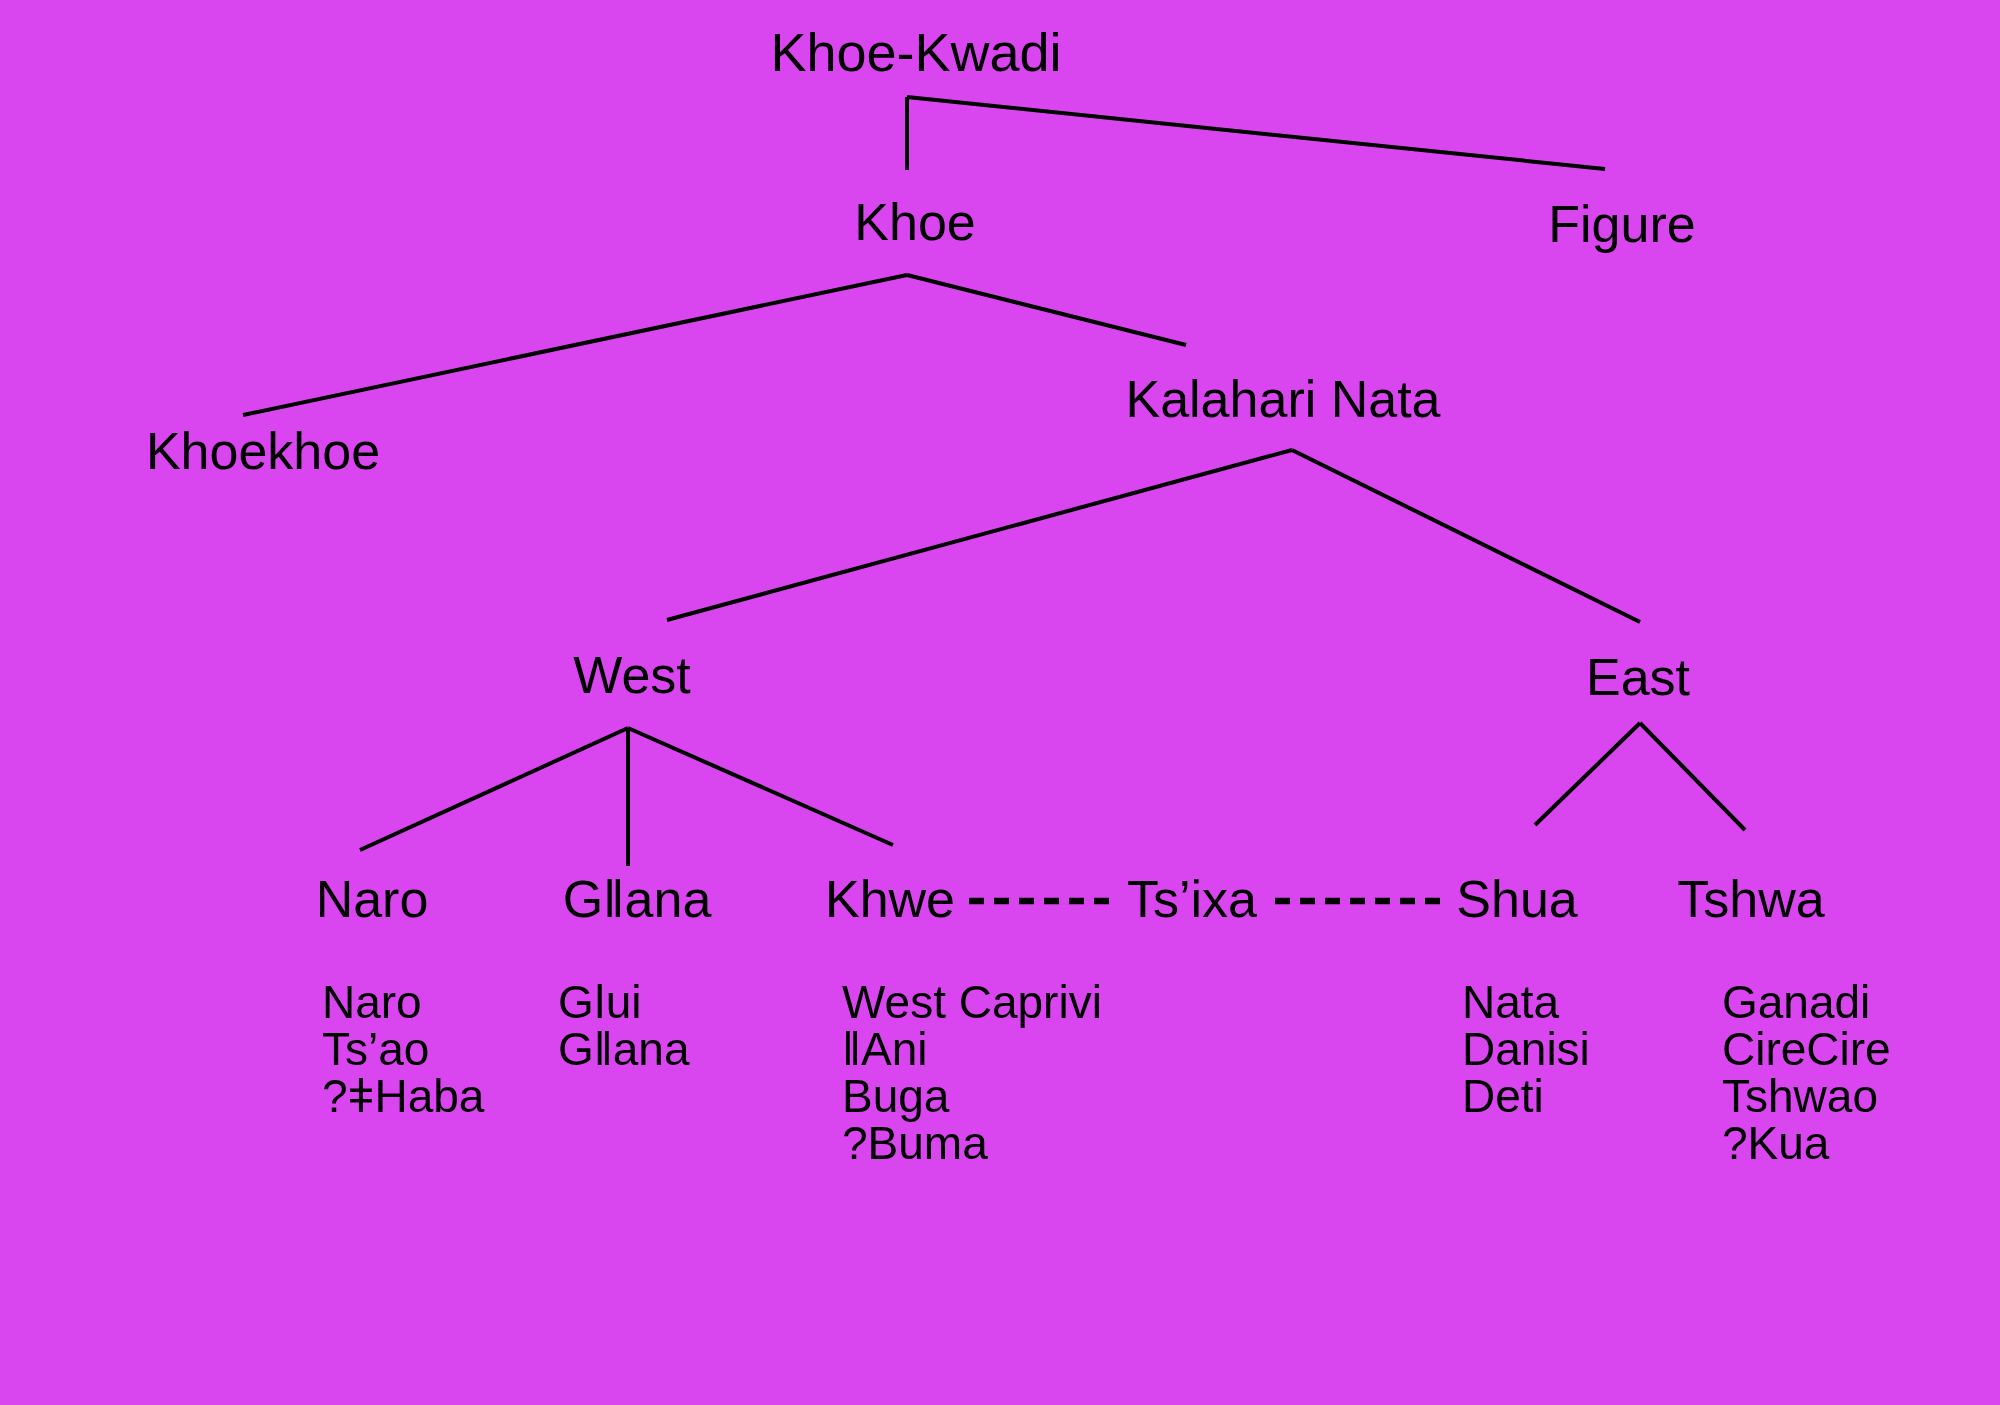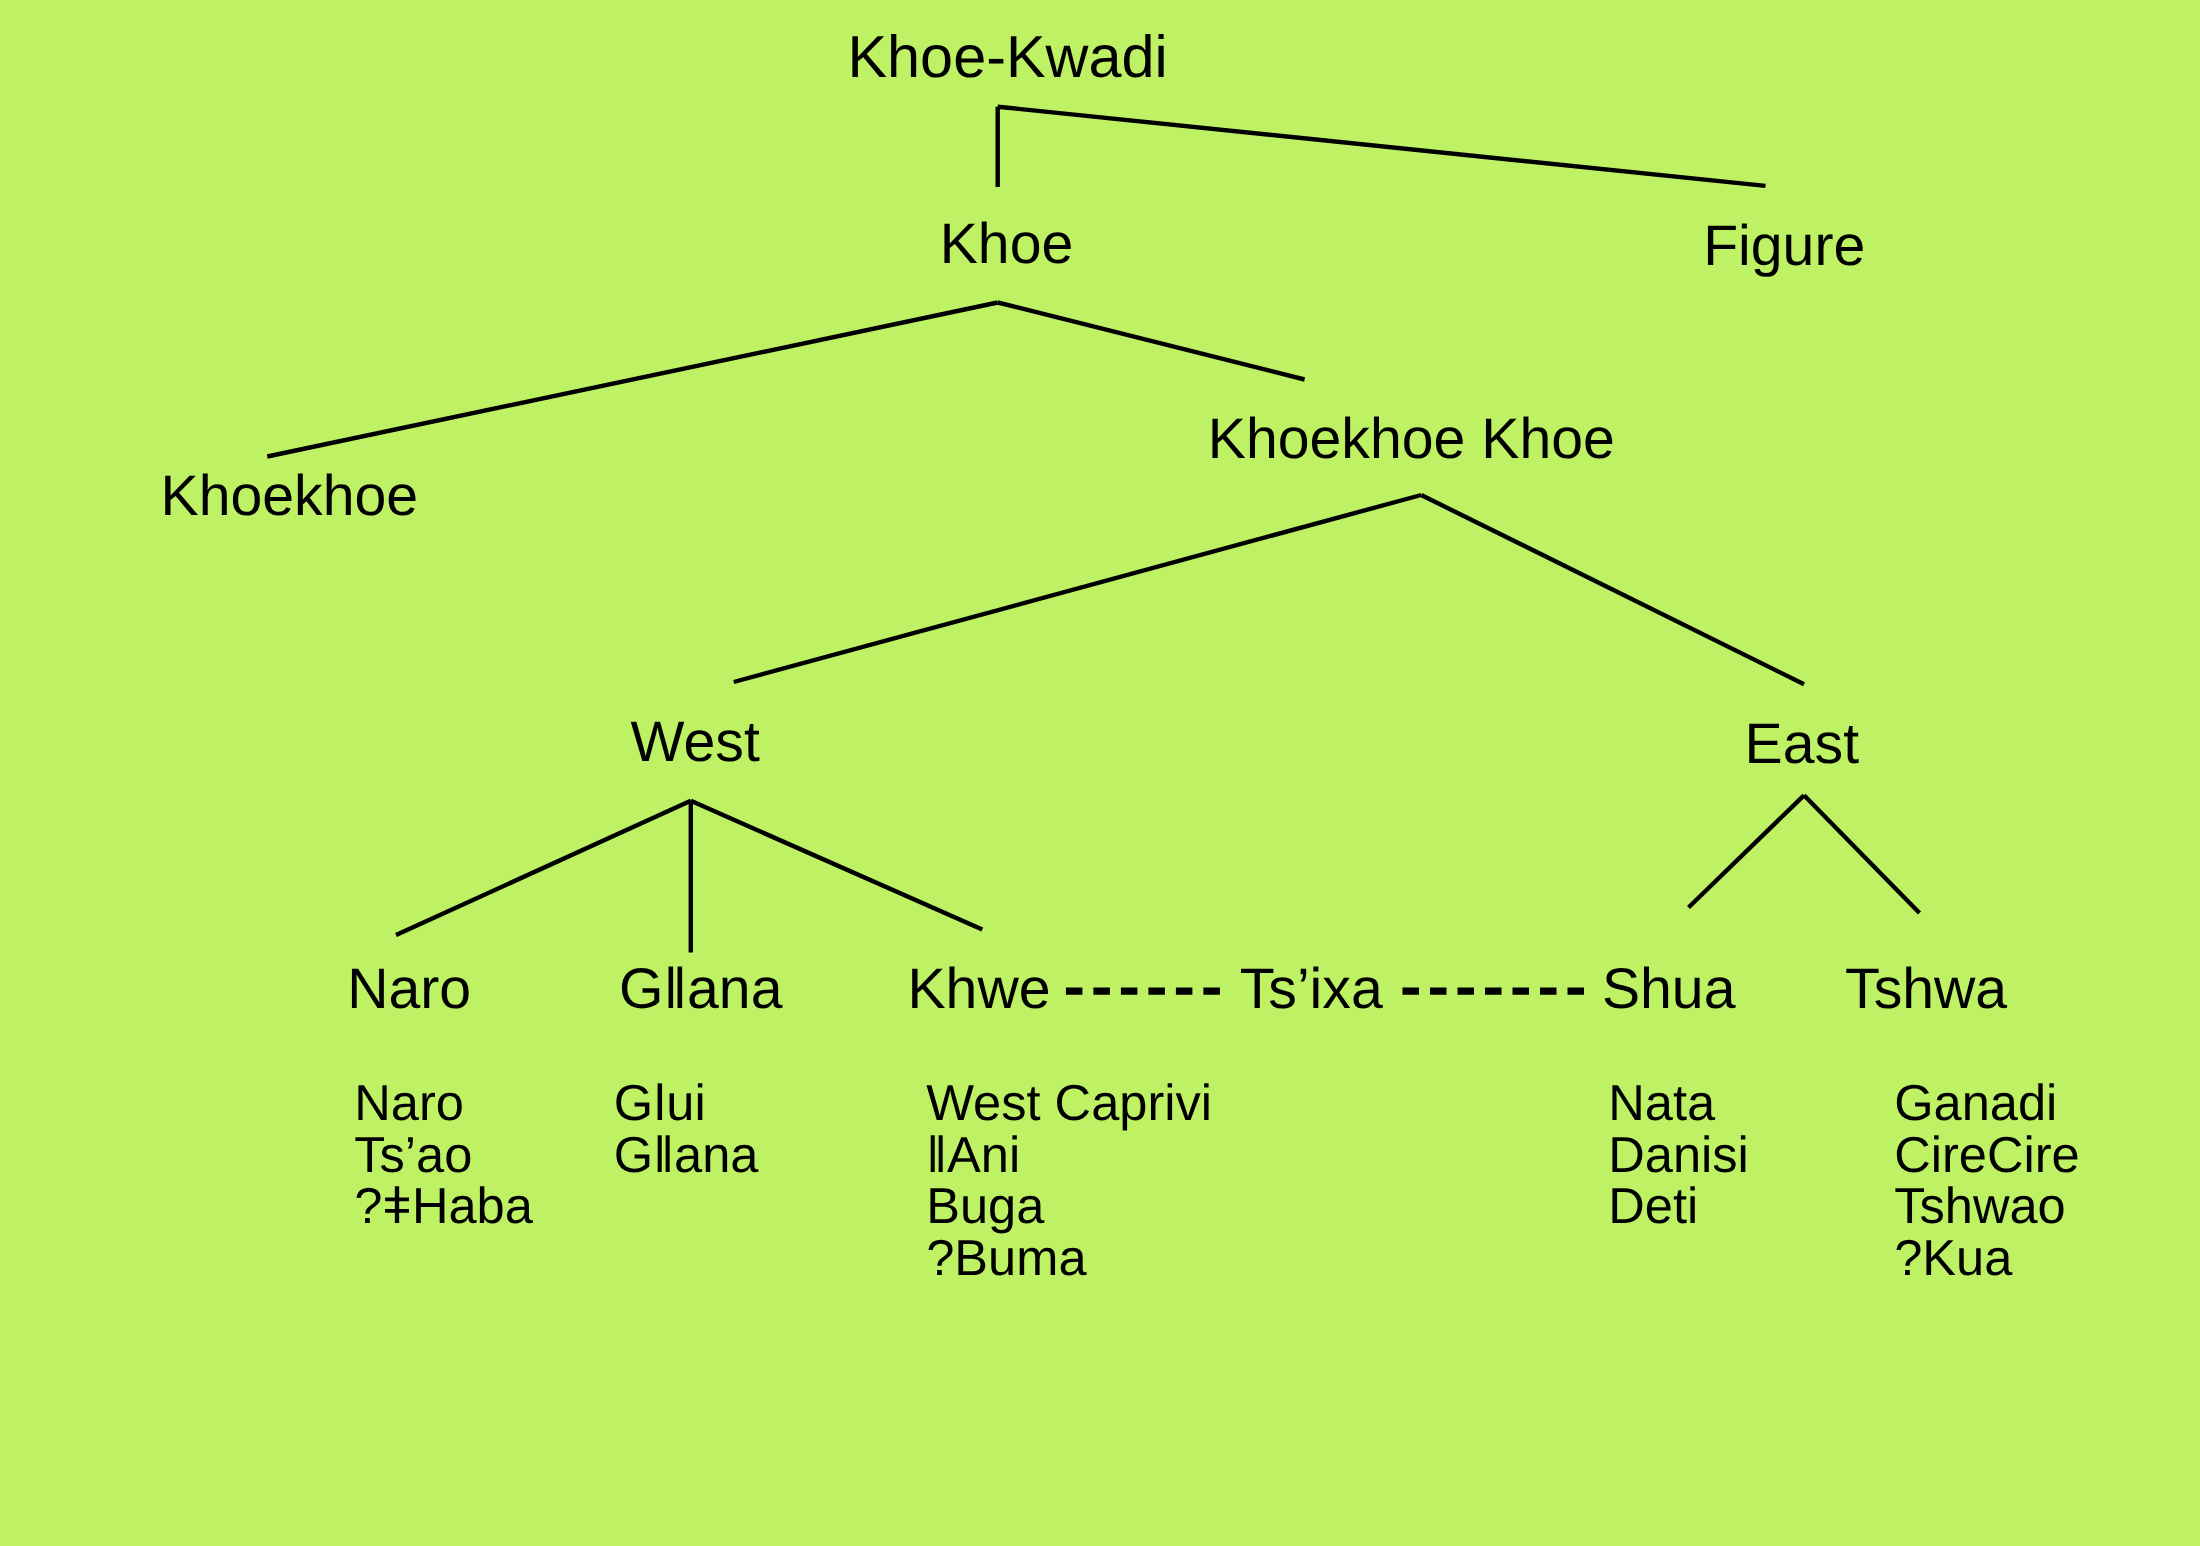--- a/index.html
+++ b/index.html
@@ -4,21 +4,21 @@
 <style>
   html, body {
     margin: 0;
     padding: 0;
     background: #ffffff;
   }
   .stage {
     position: relative;
     width: 2000px;
     height: 1405px;
-    background: #bef264;
+    background: #d946ef;
     overflow: hidden;
     font-family: "Liberation Sans", "DejaVu Sans", sans-serif;
     color: #000000;
   }
   .edges {
     position: absolute;
     left: 0;
     top: 0;
     width: 2000px;
     height: 1405px;
@@ -74,21 +74,21 @@
     <line x1="1640" y1="723" x2="1535" y2="825"></line>
     <line x1="1640" y1="723" x2="1745" y2="830"></line>
     <line class="dashed" x1="969" y1="901" x2="1115" y2="901"></line>
     <line class="dashed" x1="1275" y1="901" x2="1443" y2="901"></line>
   </svg>
 
   <div class="node title" style="left:916px; top:25px;">Khoe-Kwadi</div>
   <div class="node" style="left:915px;  top:196px;">Khoe</div>
   <div class="node" style="left:1622px; top:198px;">Figure</div>
   <div class="node" style="left:263px;  top:425px;">Khoekhoe</div>
-  <div class="node" style="left:1283px; top:373px;">Khoekhoe Khoe</div>
+  <div class="node" style="left:1283px; top:373px;">Kalahari Nata</div>
   <div class="node" style="left:632px;  top:649px;">West</div>
   <div class="node" style="left:1638px; top:651px;">East</div>
 
   <div class="node" style="left:372px;  top:873px;">Naro</div>
   <div class="node" style="left:637px;  top:873px;">Gǁana</div>
   <div class="node" style="left:890px;  top:873px;">Khwe</div>
   <div class="node" style="left:1192px; top:873px;">Ts’ixa</div>
   <div class="node" style="left:1517px; top:873px;">Shua</div>
   <div class="node" style="left:1751px; top:873px;">Tshwa</div>
 

